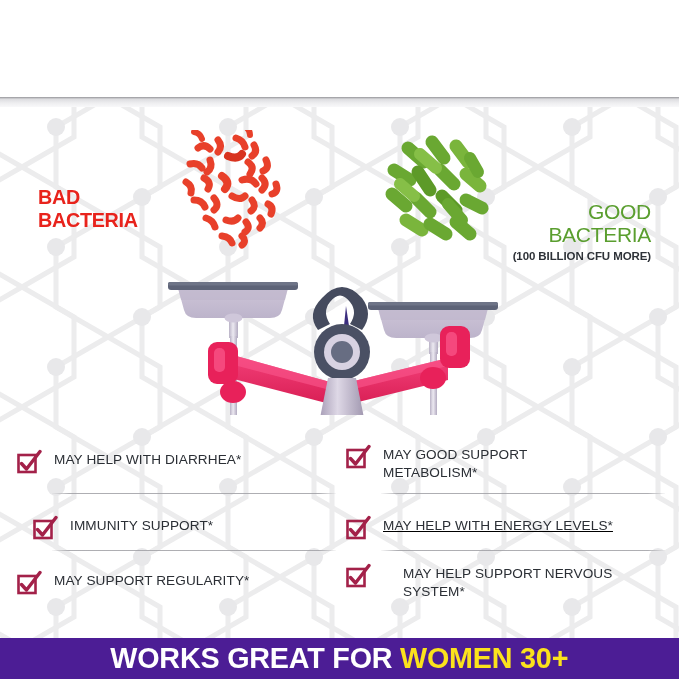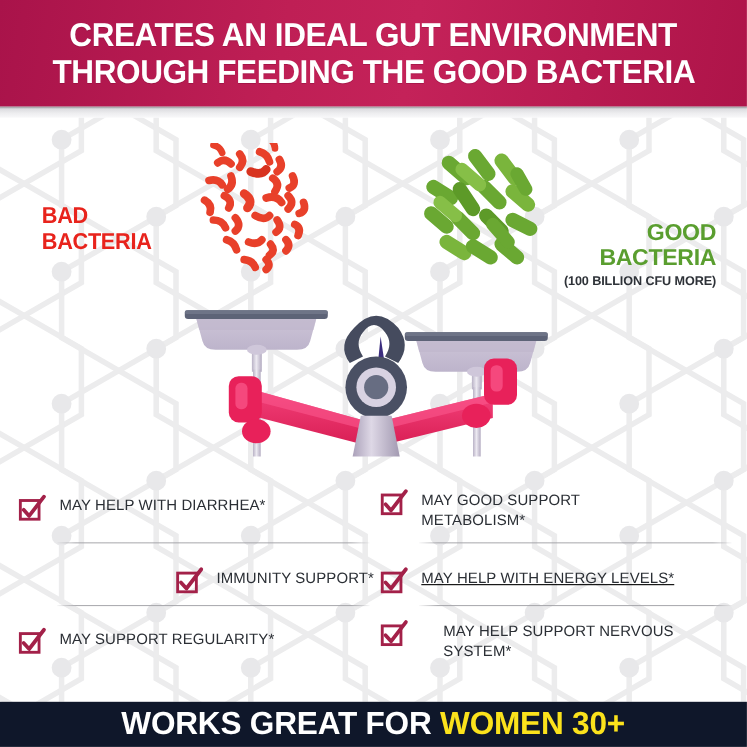--- a/index.html
+++ b/index.html
@@ -49,21 +49,21 @@
   .hexbg{position:absolute;left:0;top:0;width:679px;height:531px;opacity:1;}
 
   
   .label-bad{
     position:absolute;left:38px;top:185px;
     color:#e8231c;font-weight:bold;font-size:21px;line-height:23px;
     letter-spacing:-0.3px;transform:scaleX(0.94);transform-origin:left center;
   }
   .label-good{
     position:absolute;right:28px;top:200px;text-align:right;
-    color:#5a9e2f;font-weight:bold;font-size:21px;line-height:23px;
+    color:#5a9e2f;font-weight:normal;font-size:21px;line-height:23px;
     letter-spacing:-0.3px;
   }
   .label-good .l2{display:block;}
   .label-sub{
     position:absolute;right:28px;top:250px;text-align:left;
     color:#2e3238;font-weight:bold;font-size:11.5px;letter-spacing:-0.1px;
   }
 
   
   .scale-wrap{position:absolute;left:150px;top:130px;width:390px;height:285px;}
@@ -89,41 +89,35 @@
     padding-top:3px;
   }
   .divider{
     position:absolute;height:1px;
     background:linear-gradient(90deg,rgba(180,180,184,.1),rgba(160,160,165,.85) 6%,rgba(160,160,165,.85) 94%,rgba(180,180,184,.1));
   }
 
   
   .footer{
     position:absolute;left:0;top:638px;width:679px;height:41px;
-    background:#0f172a;
+    background:#4c1d95;
     display:flex;align-items:center;justify-content:center;
   }
   .footer-text{
     font-weight:bold;font-size:29px;letter-spacing:-0.2px;
     transform:scaleX(0.99);white-space:nowrap;
   }
   .fw{color:#ffffff;}
   .fy{color:#fbe21c;}
 </style>
 </head>
 <body>
 
 <div id="page">
 
-  <div class="header">
-    <div class="header-inner">
-      <div class="header-line">CREATES AN IDEAL GUT ENVIRONMENT</div>
-      <div class="header-line">THROUGH FEEDING THE GOOD BACTERIA</div>
-    </div>
-  </div>
   <div class="hdr-shadow"></div>
 
   <div class="body-area">
 
     <svg class="hexbg" viewBox="0 0 679 531">
       <defs>
         <g id="hexcell">
           <polygon points="52,0 104,30 104,90 52,120 0,90 0,30" fill="none" stroke="#ececed" stroke-width="5"></polygon>
         </g>
       </defs>
@@ -400,21 +394,21 @@
         <span class="cbox">
           <svg viewBox="0 0 26 26" width="26" height="26">
             <rect x="2.5" y="6" width="17" height="17" fill="none" stroke="#a32149" stroke-width="2.6"></rect>
             <path d="M5.5 14.5 L10.5 20 L24 2.5" fill="none" stroke="#a32149" stroke-width="3.4" stroke-linecap="round" stroke-linejoin="round"></path>
           </svg>
         </span>
         <span class="ctext">MAY HELP WITH DIARRHEA*</span>
       </div>
       <div class="divider" style="top:53px;left:36px;width:284px;"></div>
 
-      <div class="check-item" style="position:absolute;top:74px;left:4px;width:320px;justify-content:flex-end;">
+      <div class="check-item" style="position:absolute;top:74px;left:16px;width:320px;">
         <span class="cbox">
           <svg viewBox="0 0 26 26" width="26" height="26">
             <rect x="2.5" y="6" width="17" height="17" fill="none" stroke="#a32149" stroke-width="2.6"></rect>
             <path d="M5.5 14.5 L10.5 20 L24 2.5" fill="none" stroke="#a32149" stroke-width="3.4" stroke-linecap="round" stroke-linejoin="round"></path>
           </svg>
         </span>
         <span class="ctext">IMMUNITY SUPPORT*</span>
       </div>
       <div class="divider" style="top:110px;left:36px;width:284px;"></div>
 

